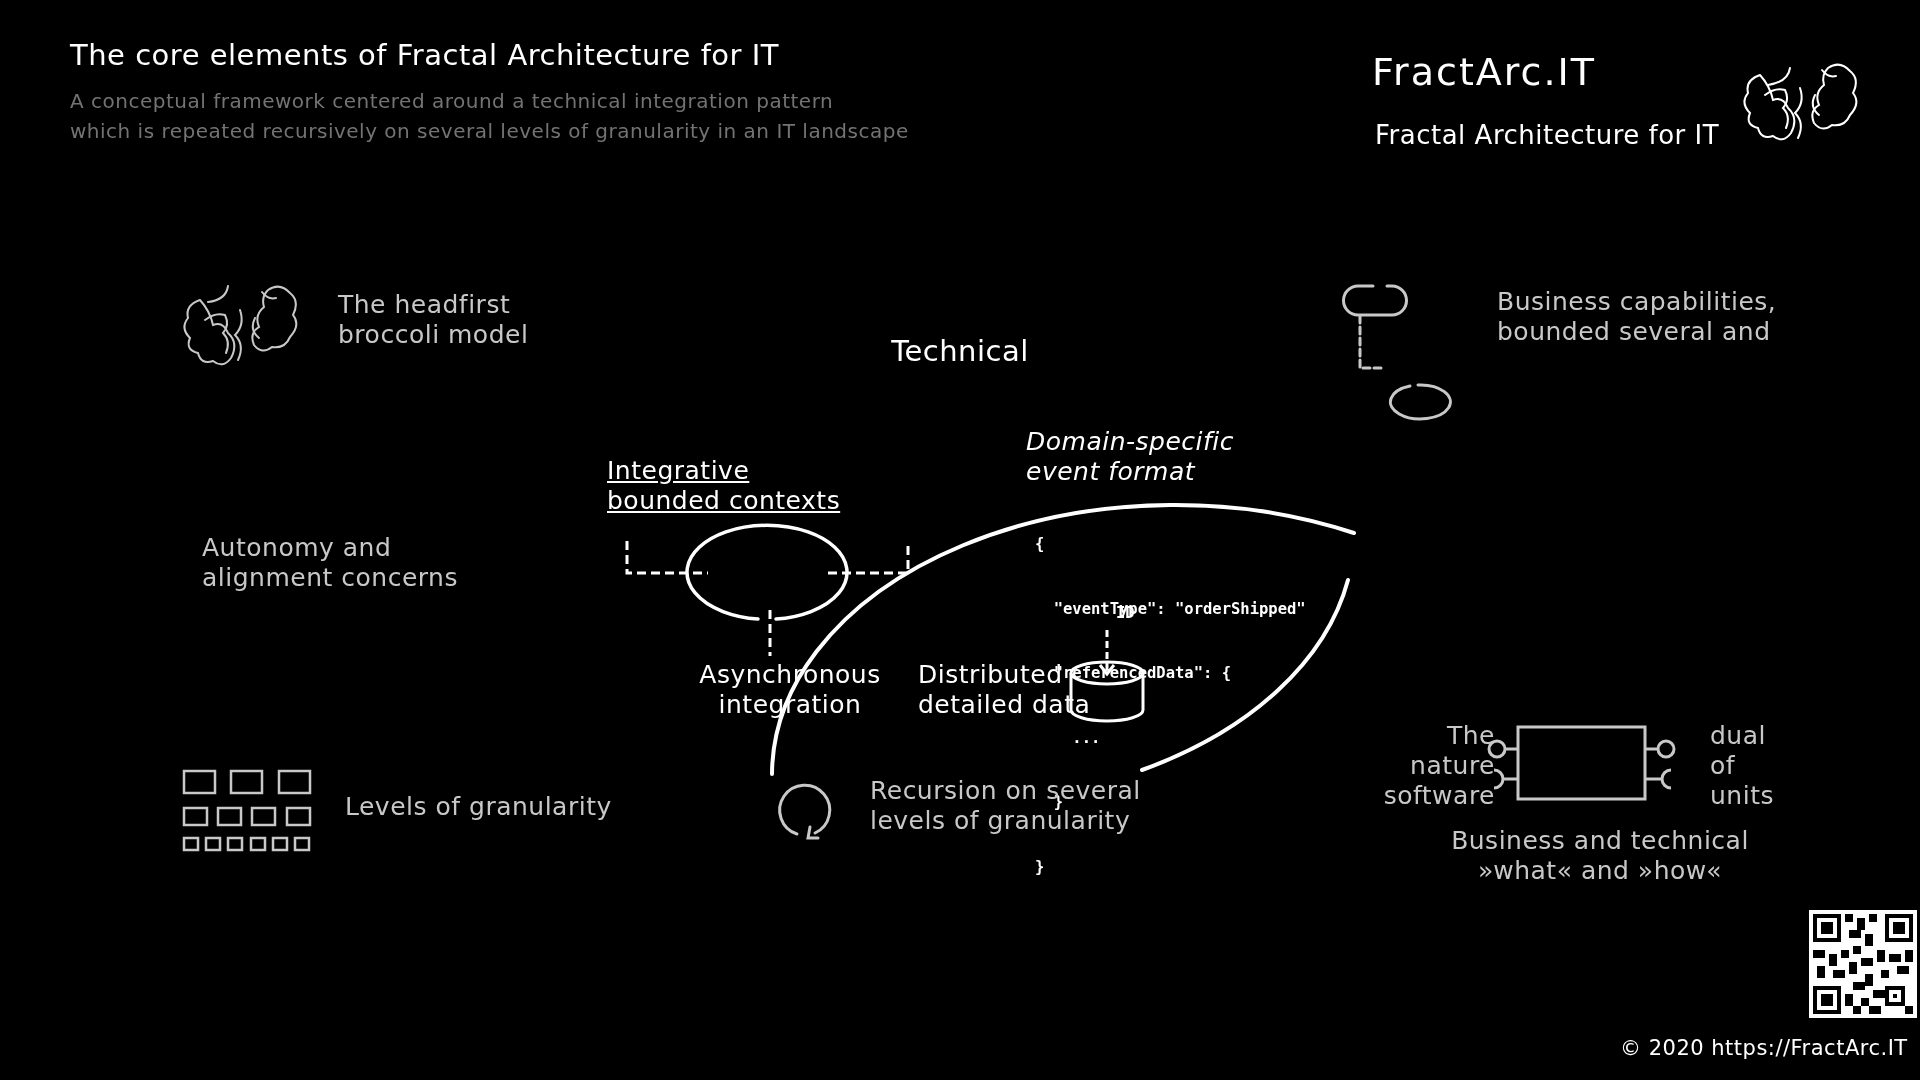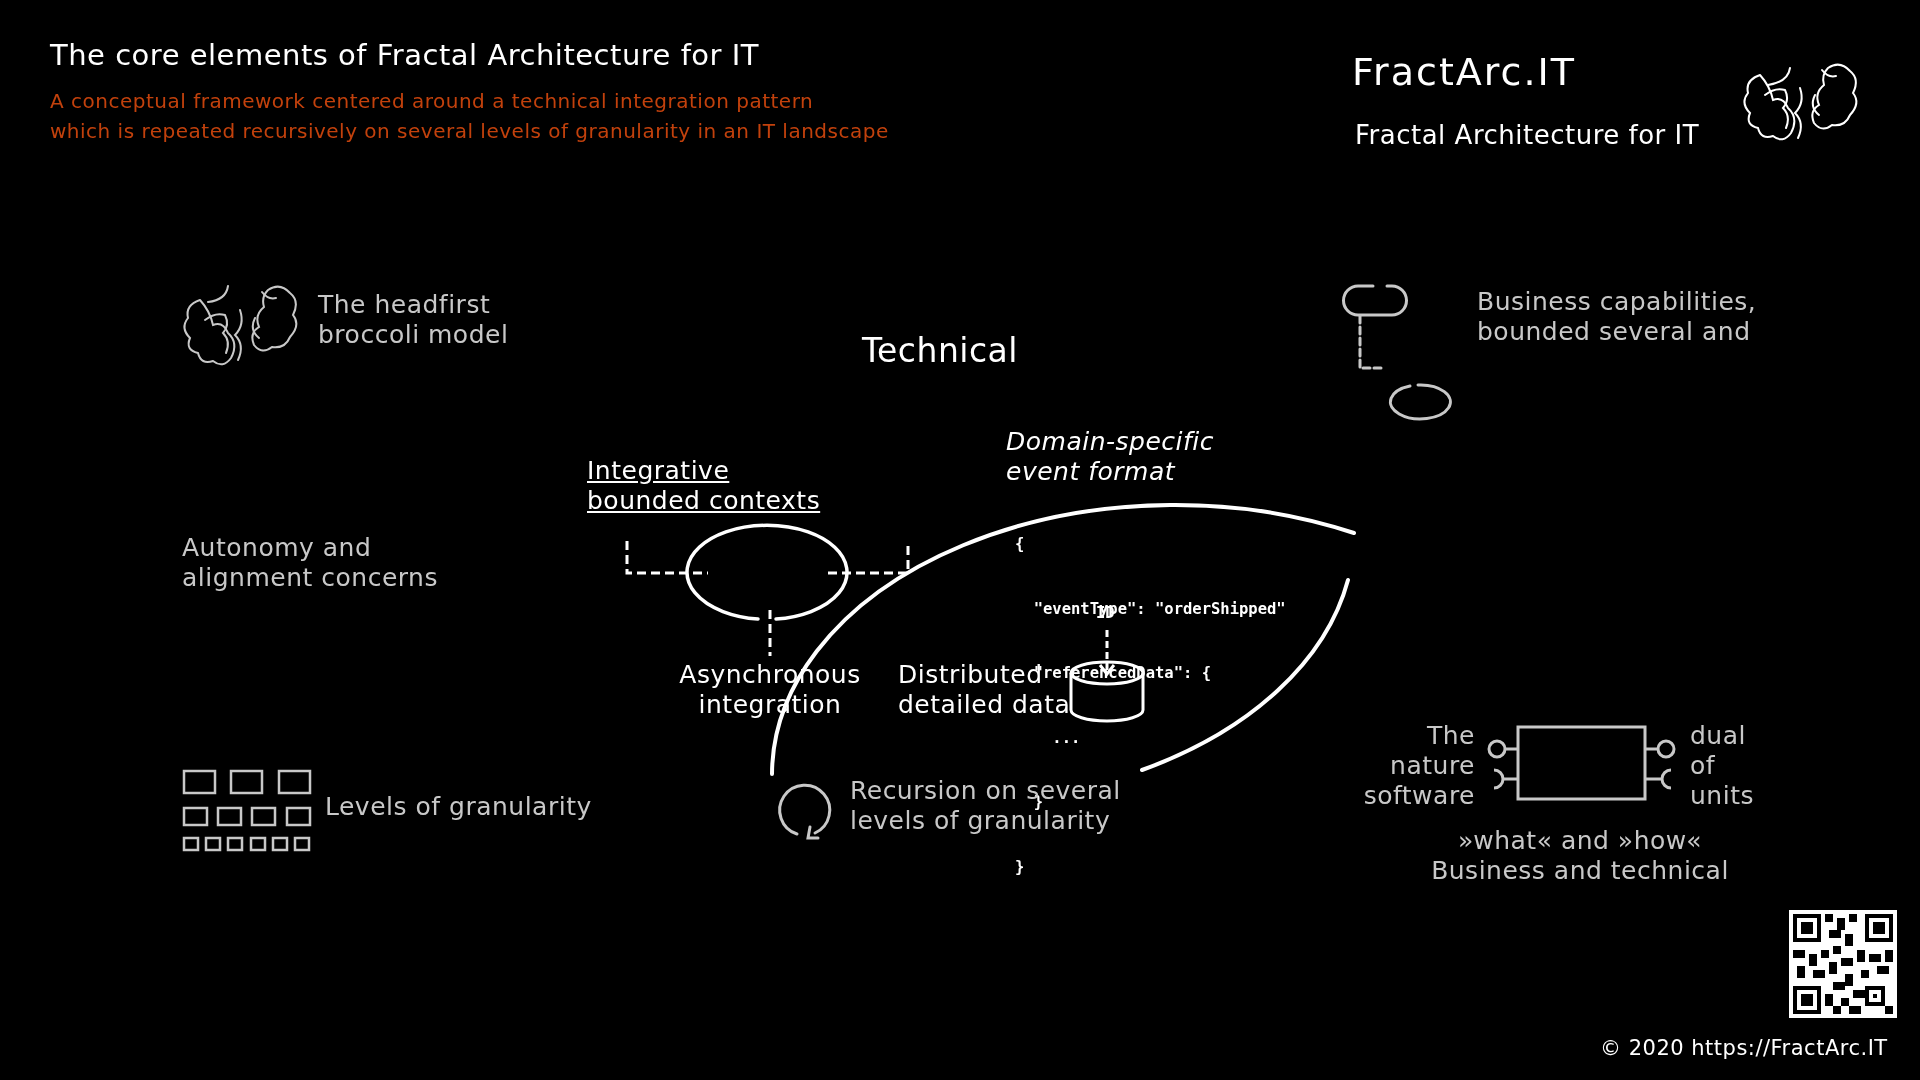--- a/index.html
+++ b/index.html
@@ -1,21 +1,21 @@
 <!DOCTYPE html>
 <html><head>
 <meta charset="utf-8">
 <style>
   html, body { margin:0; padding:0; }
   body { width:1920px; height:1080px; background:#000; overflow:hidden; position:relative;
          font-family:"DejaVu Sans", sans-serif; color:#fff; }
-  .abs { position:absolute; }
+  .abs { position:absolute;margin-left:20px; }
   .hand { font-family:"DejaVu Sans", sans-serif; letter-spacing:0.5px; }
   .title { left:50px; top:38px; font-size:29px; color:#fff; }
-  .subtitle { left:50px; top:86px; font-size:20px; line-height:30px; color:#c2410c; }
+  .subtitle { left:50px; top:86px; font-size:20px; line-height:30px; color:#737373; }
   .logo-main { left:1352px; top:50px; font-size:38px; color:#fff; letter-spacing:2px; }
   .logo-sub { left:1355px; top:120px; font-size:26px; color:#fff; }
   .gray { color:#c8c8c8; }
   .item { font-size:25px; line-height:30px; }
   .inner { font-size:25px; line-height:30px; color:#fff; }
   .code { font-family:"DejaVu Sans Mono", monospace; font-size:15.5px; line-height:21.5px; color:#fff; font-weight:bold; white-space:pre; }
   svg { position:absolute; left:0; top:0; }
   .copyright { left:1600px; top:1036px; font-size:21px; color:#fff; }
   .qr { left:1789px; top:910px; width:108px; height:108px; background:#fff; }
 </style>
@@ -139,25 +139,25 @@
   <div>The</div>
   <div>nature</div>
   <div>software</div>
 </div>
 <div class="abs hand item gray" style="left:1690px; top:721px;">
   <div>dual</div>
   <div>of</div>
   <div>units</div>
 </div>
 <div class="abs hand item gray" style="left:1400px; top:826px; width:360px; text-align:center;">
+  <div>Business and technical</div>
   <div>»what« and »how«</div>
-  <div>Business and technical</div>
-</div>
-
-<div class="abs hand" style="left:740px; top:335px; width:400px; text-align:center; font-size:33px; line-height:32px;">
+</div>
+
+<div class="abs hand" style="left:740px; top:335px; width:400px; text-align:center; font-size:29px; line-height:32px;">
   <div>Technical</div>
 </div>
 <div class="abs hand inner" style="left:587px; top:456px;text-decoration:underline;">
   <div>Integrative</div>
   <div>bounded contexts</div>
 </div>
 <div class="abs hand inner" style="left:660px; top:660px; width:220px; text-align:center;">
   <div>Asynchronous</div>
   <div>integration</div>
 </div>

